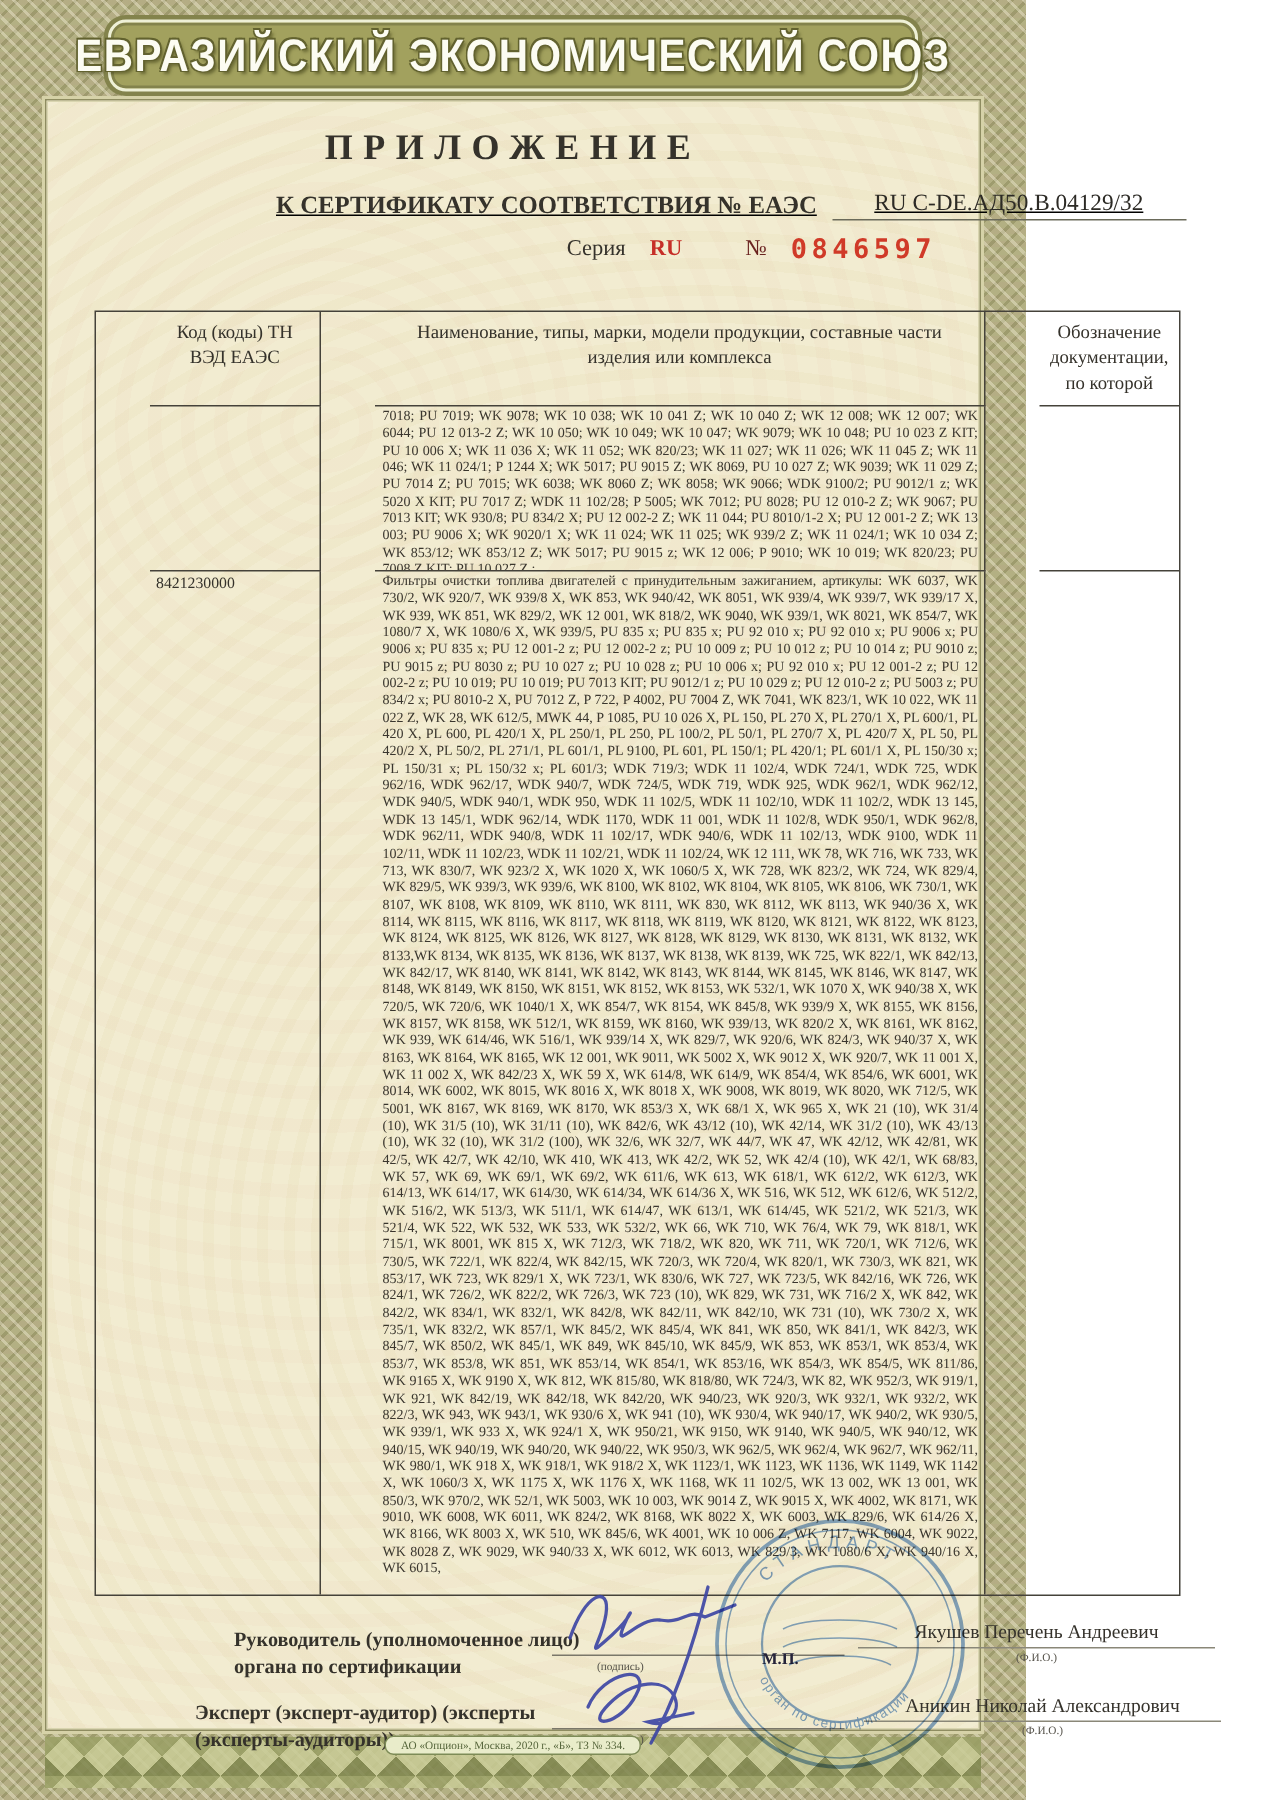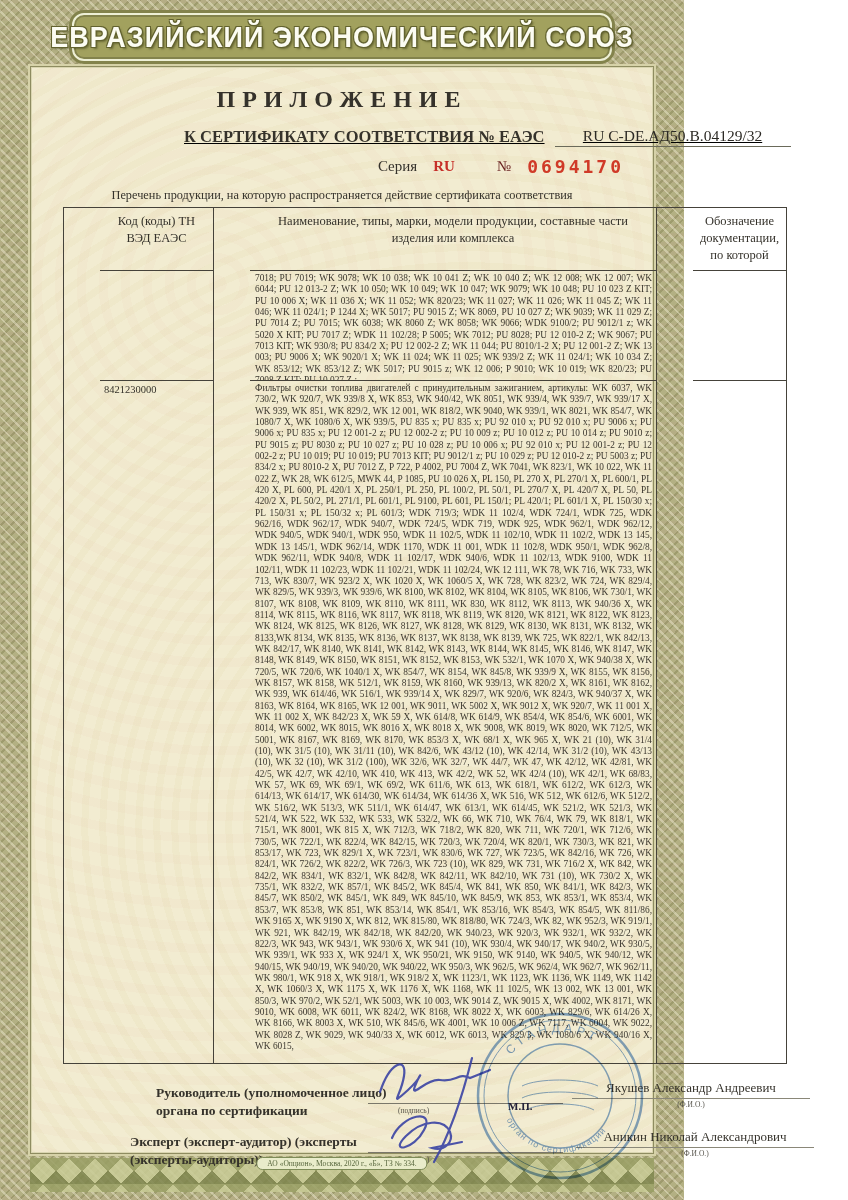--- a/index.html
+++ b/index.html
@@ -86,24 +86,23 @@
 
   <div class="certline">
     <span class="lbl">К СЕРТИФИКАТУ СООТВЕТСТВИЯ № ЕАЭС</span>
     <span class="num">RU С-DE.АД50.В.04129/32</span>
   </div>
 
   <div class="seriesline">
     <span class="series-lbl">Серия</span>
     <span class="series-val">RU</span>
     <span class="num-sign">№</span>
-    <span class="serial">0694170</span>
+    <span class="serial">0846597</span>
   </div>
 
-  <div class="intro">Перечень продукции, на которую распространяется действие сертификата соответствия</div>
 
   <div class="table">
     <div class="cell hcell">Код (коды) ТН ВЭД ЕАЭС</div>
     <div class="cell hcell">Наименование, типы, марки, модели продукции, составные части изделия или комплекса</div>
     <div class="cell hcell last">Обозначение документации, по которой выпускается продукция</div>
 
     <div class="cell codecell"></div>
     <div class="cell bigtext">7018; PU 7019; WK 9078; WK 10 038; WK 10 041 Z; WK 10 040 Z; WK 12 008; WK 12 007; WK 6044; PU 12 013-2 Z; WK 10 050; WK 10 049; WK 10 047; WK 9079; WK 10 048; PU 10 023 Z KIT; PU 10 006 X; WK 11 036 X; WK 11 052; WK 820/23; WK 11 027; WK 11 026; WK 11 045 Z; WK 11 046; WK 11 024/1; P 1244 X; WK 5017; PU 9015 Z; WK 8069, PU 10 027 Z; WK 9039; WK 11 029 Z; PU 7014 Z; PU 7015; WK 6038; WK 8060 Z; WK 8058; WK 9066; WDK 9100/2; PU 9012/1 z; WK 5020 X KIT; PU 7017 Z; WDK 11 102/28; P 5005; WK 7012; PU 8028; PU 12 010-2 Z; WK 9067; PU 7013 KIT; WK 930/8; PU 834/2 X; PU 12 002-2 Z; WK 11 044; PU 8010/1-2 X; PU 12 001-2 Z; WK 13 003; PU 9006 X; WK 9020/1 X; WK 11 024; WK 11 025; WK 939/2 Z; WK 11 024/1; WK 10 034 Z; WK 853/12; WK 853/12 Z; WK 5017; PU 9015 z; WK 12 006; P 9010; WK 10 019; WK 820/23; PU 7008 Z KIT; PU 10 027 Z ;</div>
     <div class="cell last"></div>
 
@@ -116,21 +115,21 @@
   <div class="sig-label" style="left:130px;top:1133px;width:255px;">Эксперт (эксперт-аудитор) (эксперты (эксперты-аудиторы))</div>
 
   <div class="sigline" style="left:368px;top:1103px;width:195px;"></div>
   <div class="podpis" style="left:398px;top:1106px;">(подпись)</div>
   <div class="sigline" style="left:368px;top:1152px;width:195px;"></div>
   <div class="podpis" style="left:398px;top:1155px;">(подпись)</div>
 
   <div class="mp" style="left:508px;top:1100px;">М.П.</div>
 
   <div class="name-block" style="left:572px;top:1080px;">
-    <div class="nm">Якушев Александр Андреевич</div>
+    <div class="nm">Якушев Перечень Андреевич</div>
     <div class="fio">(Ф.И.О.)</div>
   </div>
   <div class="name-block" style="left:576px;top:1129px;">
     <div class="nm">Аникин Николай Александрович</div>
     <div class="fio">(Ф.И.О.)</div>
   </div>
 
   <svg class="sig-svg" width="190" height="120" viewBox="0 0 190 120">
     <g fill="none" stroke="#3b44a4" stroke-width="2.2" stroke-linecap="round" opacity="0.9">
       <path d="M28,42 C38,12 55,6 52,26 C49,46 36,58 56,40 C72,25 70,18 63,36 C58,50 74,28 88,30 C104,33 106,22 118,28 L138,20"></path>

